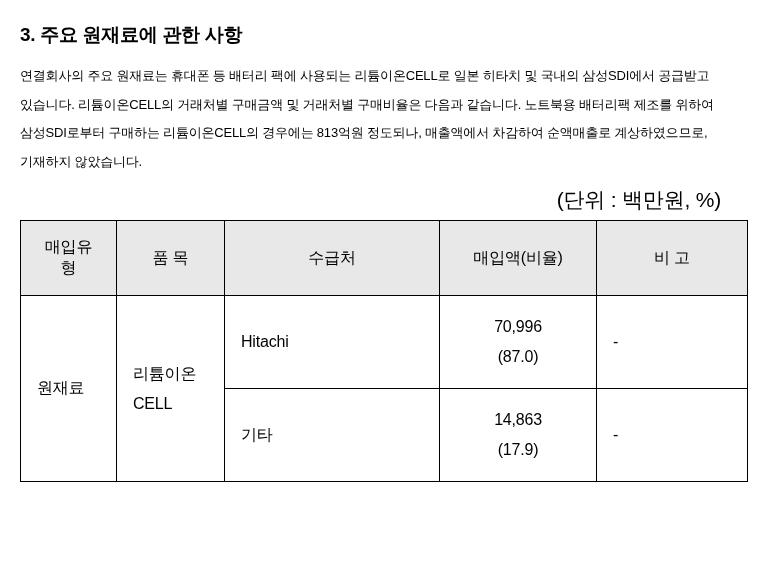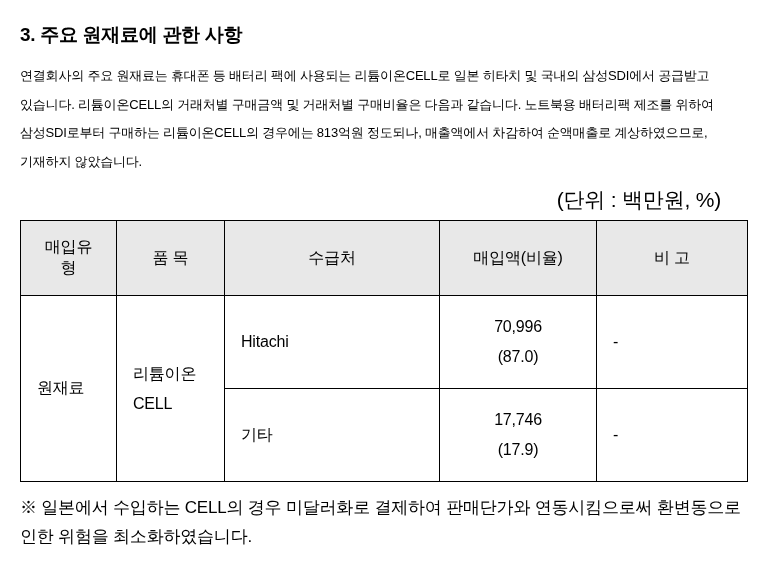--- a/index.html
+++ b/index.html
@@ -126,23 +126,22 @@
         <td class="center">Hitachi</td>
         <td class="amount-cell">
           <span class="amount-main">70,996</span>
           <span class="amount-ratio">(87.0)</span>
         </td>
         <td class="center">-</td>
       </tr>
       <tr class="row-tall">
         <td class="center">기타</td>
         <td class="amount-cell">
-          <span class="amount-main">17,746</span>
+          <span class="amount-main">14,863</span>
           <span class="amount-ratio">(17.9)</span>
         </td>
         <td class="center">-</td>
       </tr>
     </tbody>
   </table>
 
-  <p class="footnote">※ 일본에서 수입하는 CELL의 경우 미달러화로 결제하여 판매단가와 연동시킴으로써 환변동으로 인한 위험을 최소화하였습니다.</p>
 
 </div>
 
 </body></html>

